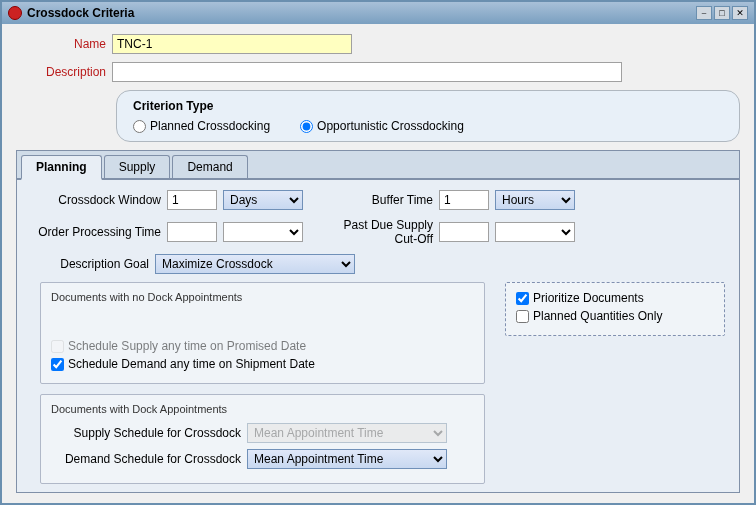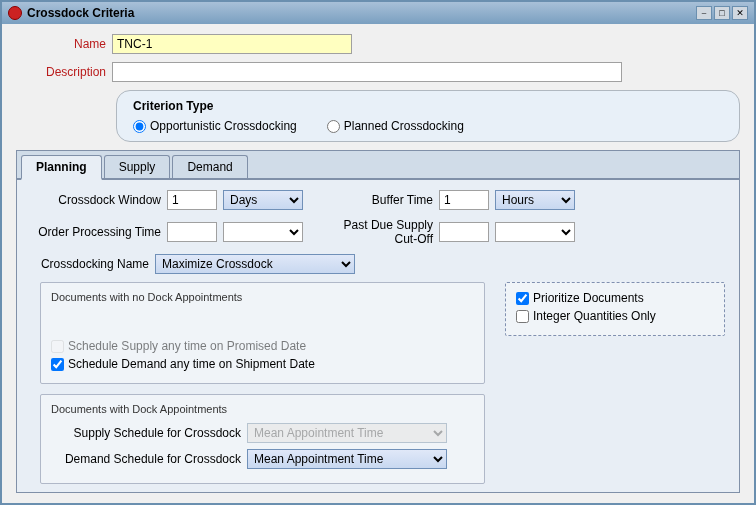--- a/index.html
+++ b/index.html
@@ -326,26 +326,26 @@
 
     <div class="form-row">
       <span class="form-label desc-label">Description</span>
       <input class="text-input desc-input" type="text" style="">
     </div>
 
     <div class="criterion-box">
       <div class="criterion-title">Criterion Type</div>
       <div class="radio-group">
         <label class="radio-item">
+          <input type="radio" name="criterion" style="">
+          <span>Planned Crossdocking</span>
+        </label>
+        <label class="radio-item">
           <input type="radio" name="criterion" checked="" style="">
           <span>Opportunistic Crossdocking</span>
-        </label>
-        <label class="radio-item">
-          <input type="radio" name="criterion" style="">
-          <span>Planned Crossdocking</span>
         </label>
       </div>
     </div>
 
     <div class="tabs-container">
       <div class="tab-bar">
         <div class="tab active">Planning</div>
         <div class="tab">Supply</div>
         <div class="tab">Demand</div>
       </div>
@@ -386,21 +386,21 @@
             <input class="small-input" type="text" style="">
             <select class="select-field" style="width:80px;">
               <option></option>
               <option>Days</option>
               <option>Hours</option>
             </select>
           </div>
         </div>
 
         <div class="goal-row">
-          <span class="goal-label">Crossdocking Name</span>
+          <span class="goal-label">Description Goal</span>
           <select class="select-field select-blue" style="width:200px;">
             <option>Maximize Crossdock</option>
             <option>Minimize Cost</option>
           </select>
         </div>
 
         <div class="two-col-layout" style="flex:1;padding-left:9px;">
           <div class="left-col">
             <div class="section-box">
               <div class="section-box-title">Documents with no Dock Appointments</div>
@@ -436,21 +436,21 @@
           </div>
 
           <div class="right-col">
             <div class="section-box" style="border:1px dashed #8090b0;">
               <div class="checkbox-row">
                 <input type="checkbox" checked="" style="">
                 <span>Prioritize Documents</span>
               </div>
               <div class="checkbox-row">
                 <input type="checkbox" style="">
-                <span>Integer Quantities Only</span>
+                <span>Planned Quantities Only</span>
               </div>
             </div>
           </div>
         </div>
       </div>
     </div>
   </div>
 </div>
 
 </body></html>

